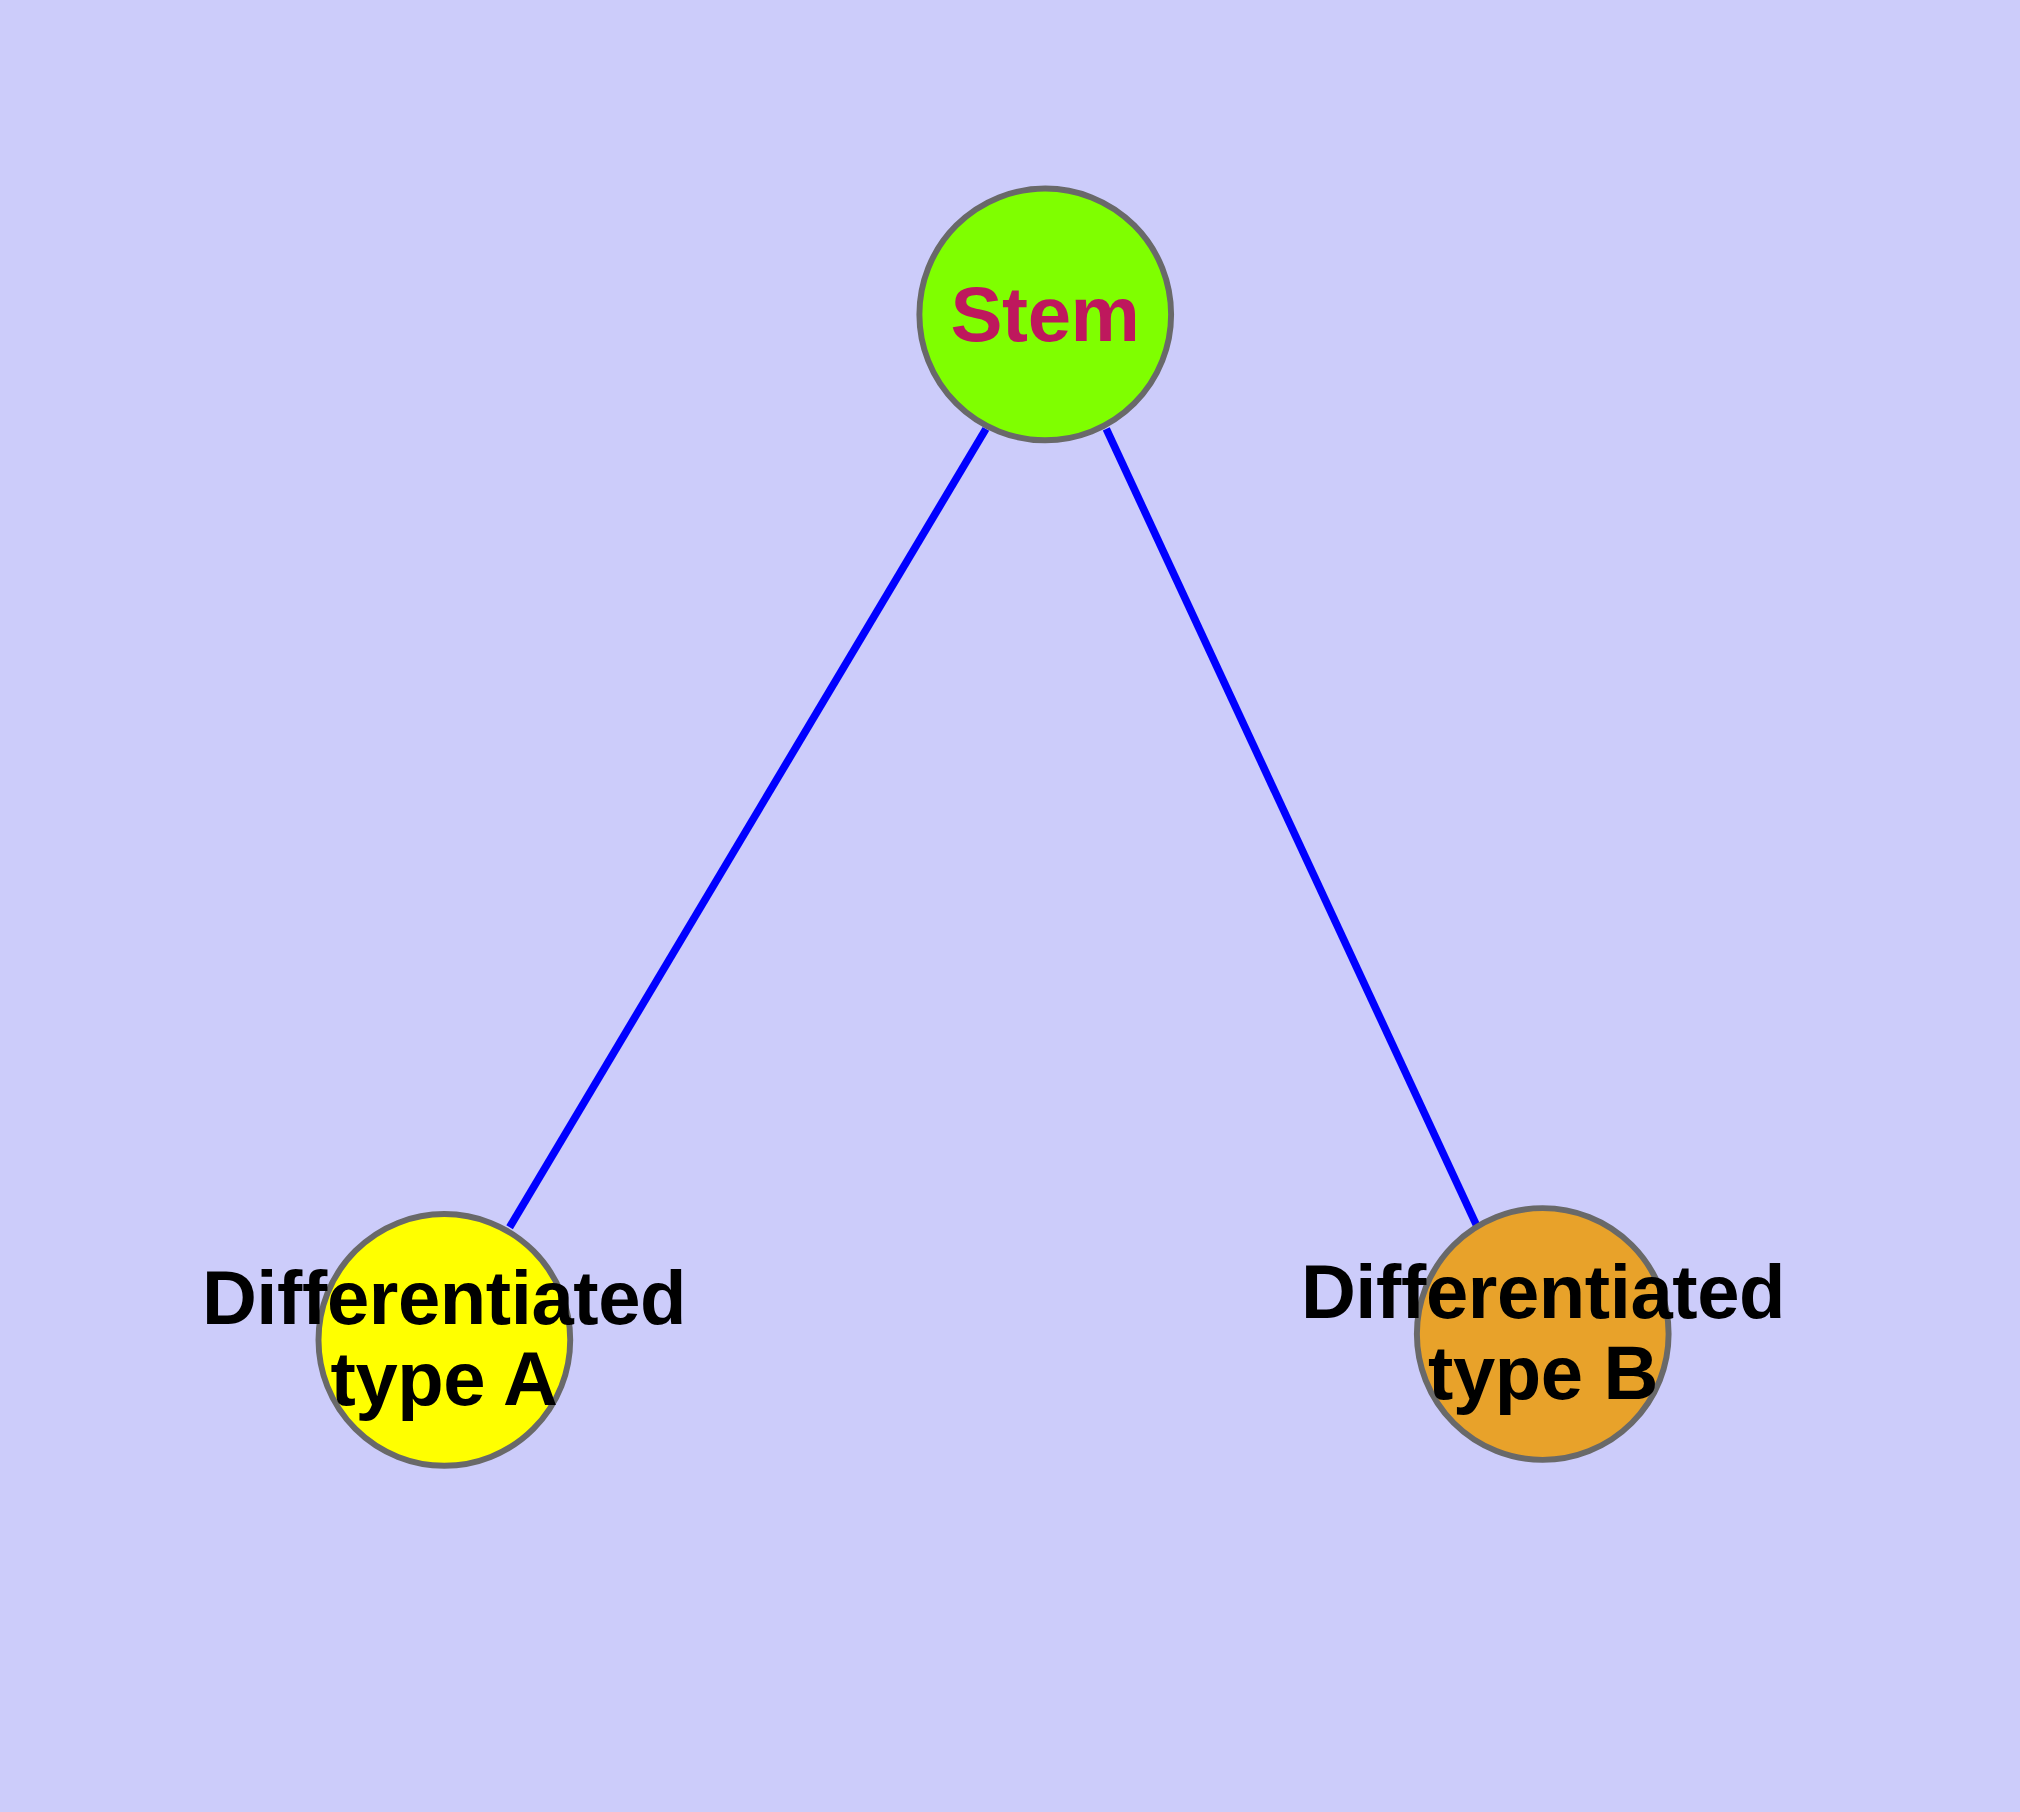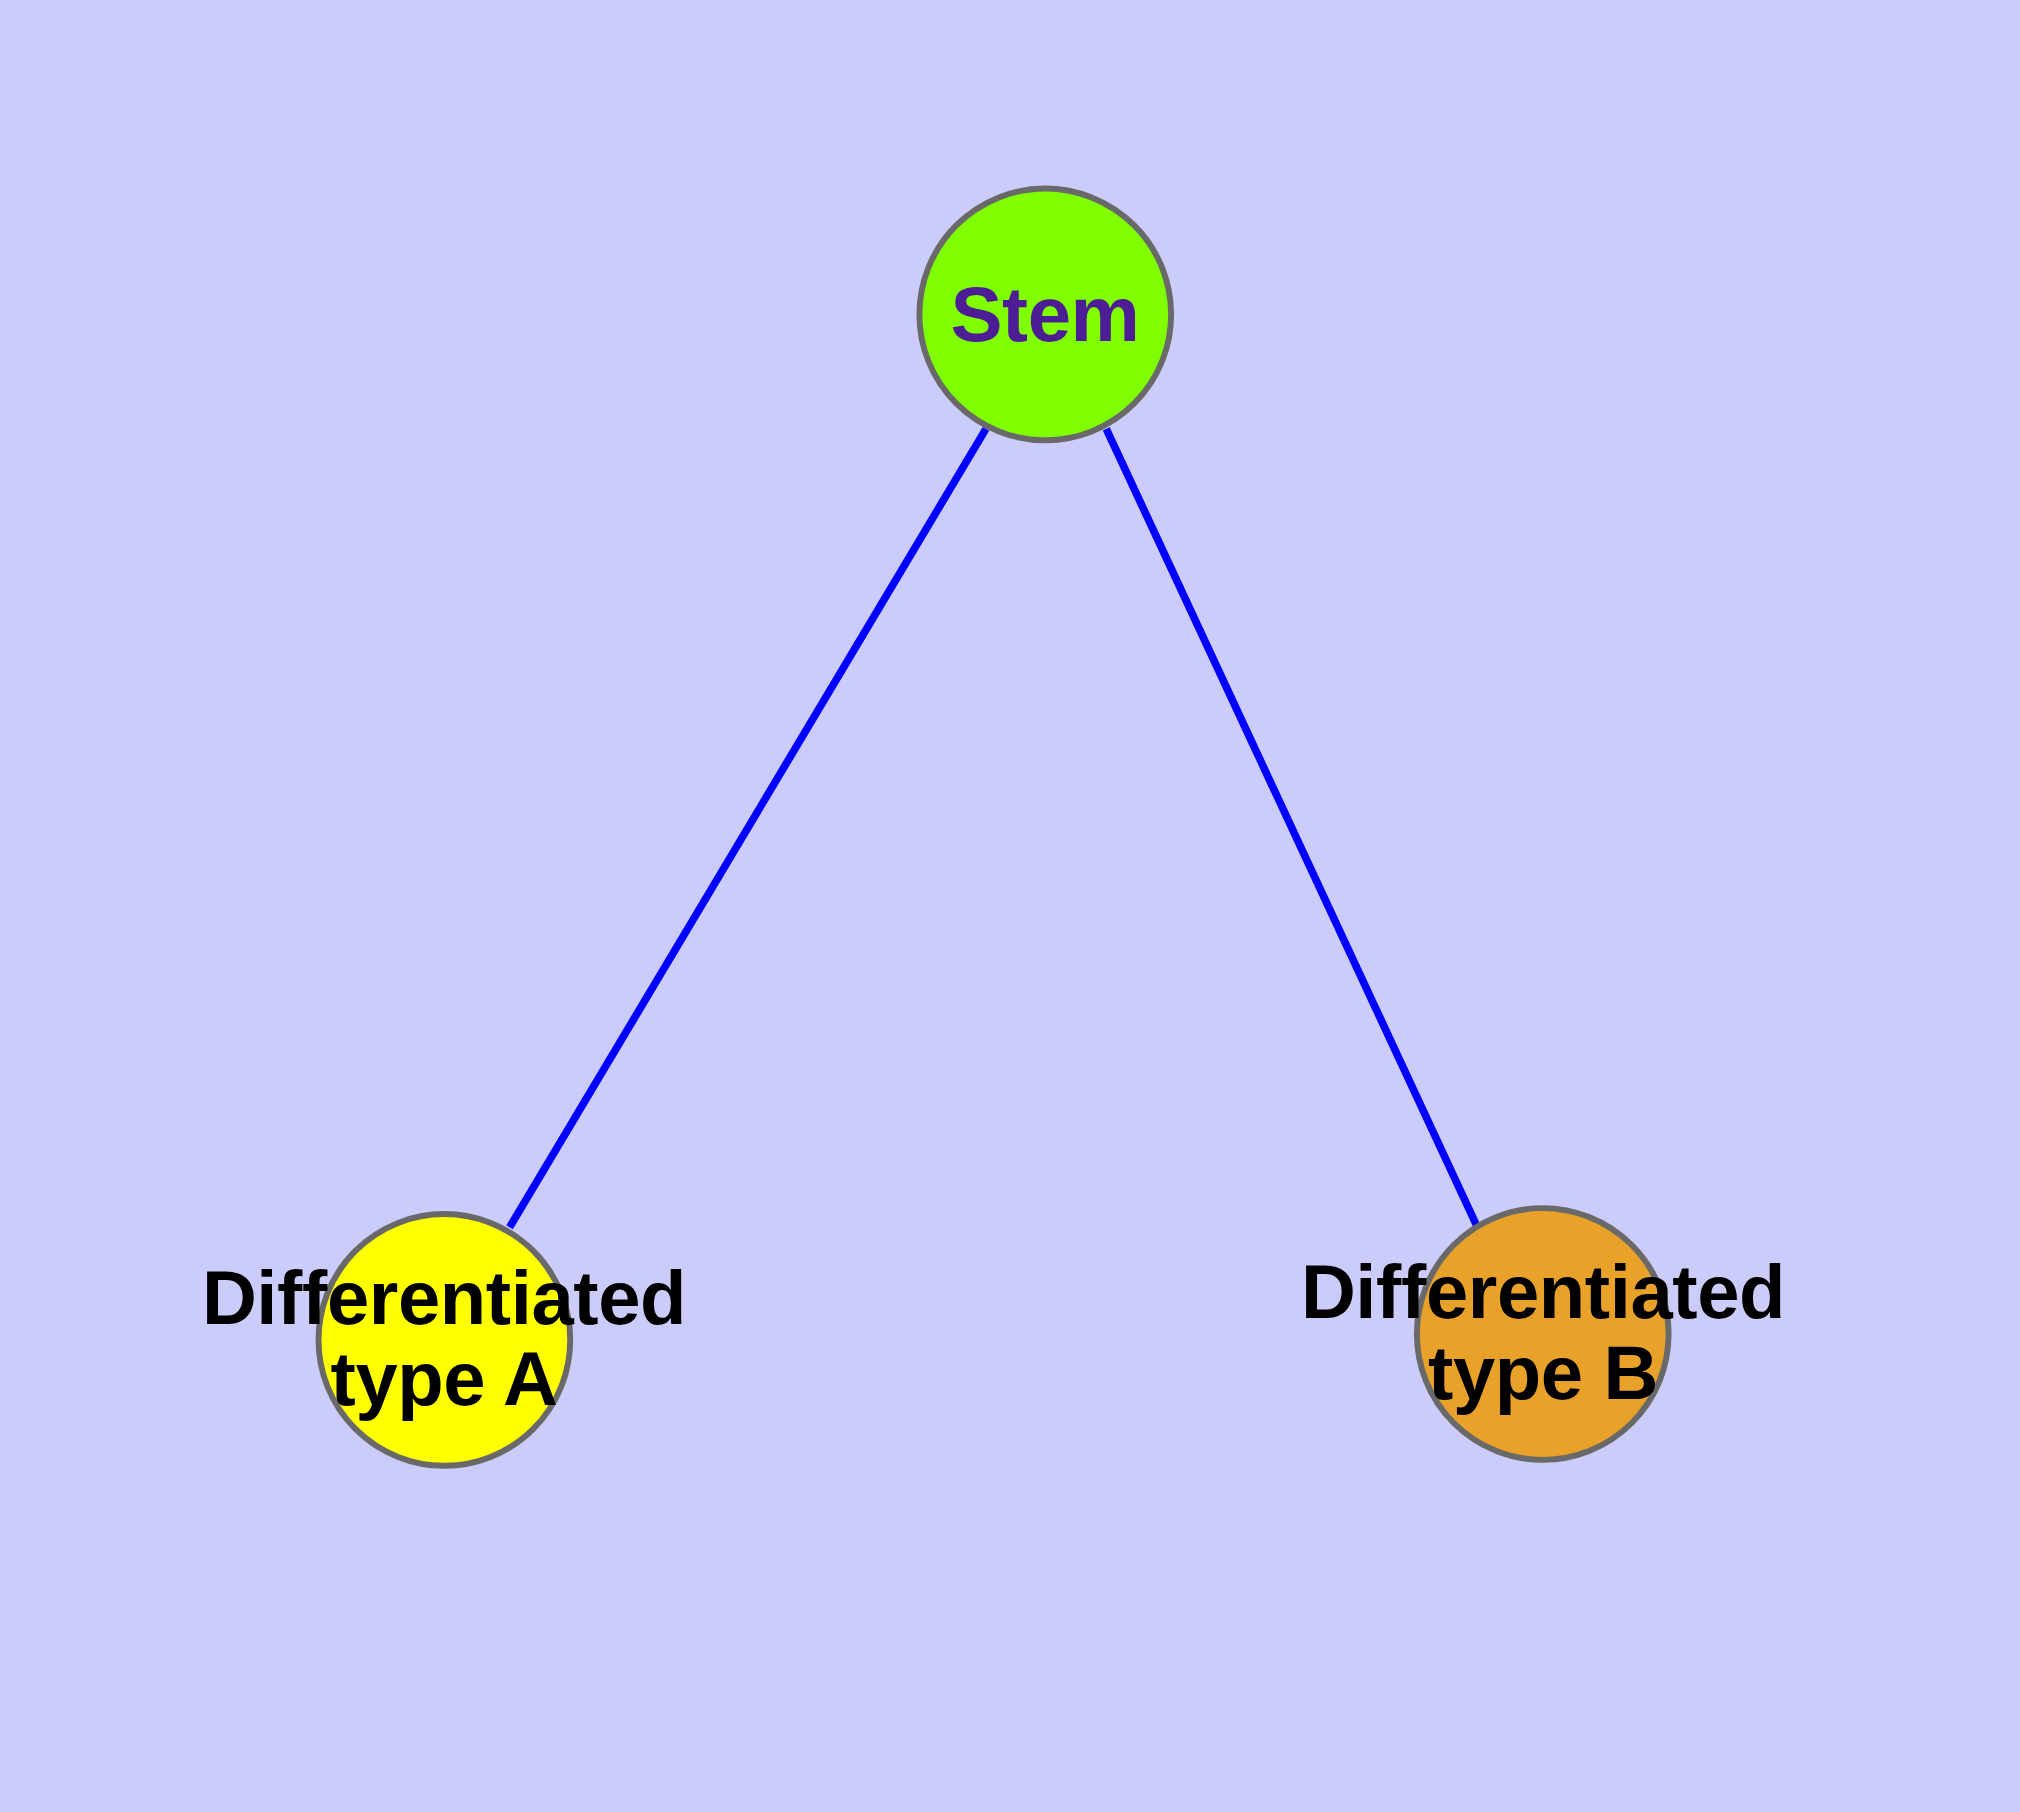--- a/index.html
+++ b/index.html
@@ -67,21 +67,21 @@
       <line x1="1163" y1="506" x2="601" y2="1448" stroke="#0000ff" stroke-width="9" stroke-linecap="butt"></line>
       <line x1="1305" y1="506" x2="1742" y2="1446" stroke="#0000ff" stroke-width="9" stroke-linecap="butt"></line>
     </g>
     <g>
       <circle cx="524" cy="1581" r="148.5" fill="#ffff00" stroke="#696969" stroke-width="7"></circle>
       <circle cx="1820" cy="1574" r="148.5" fill="#e8a22a" stroke="#696969" stroke-width="7"></circle>
       <circle cx="1233" cy="371" r="148.5" fill="#7fff00" stroke="#696969" stroke-width="7"></circle>
     </g>
   </svg>
 
-  <div class="node-label" id="label-stem" style="color: #4c1d95;">Stem</div>
+  <div class="node-label" id="label-stem" style="color: #be185d;">Stem</div>
 
   <div class="node-label" id="label-type-a" style="color: rgb(0, 0, 0);">Differentiated
 type A</div>
 
   <div class="node-label" id="label-type-b" style="color: rgb(0, 0, 0);">Differentiated
 type B</div>
 
 </div>
 
 

